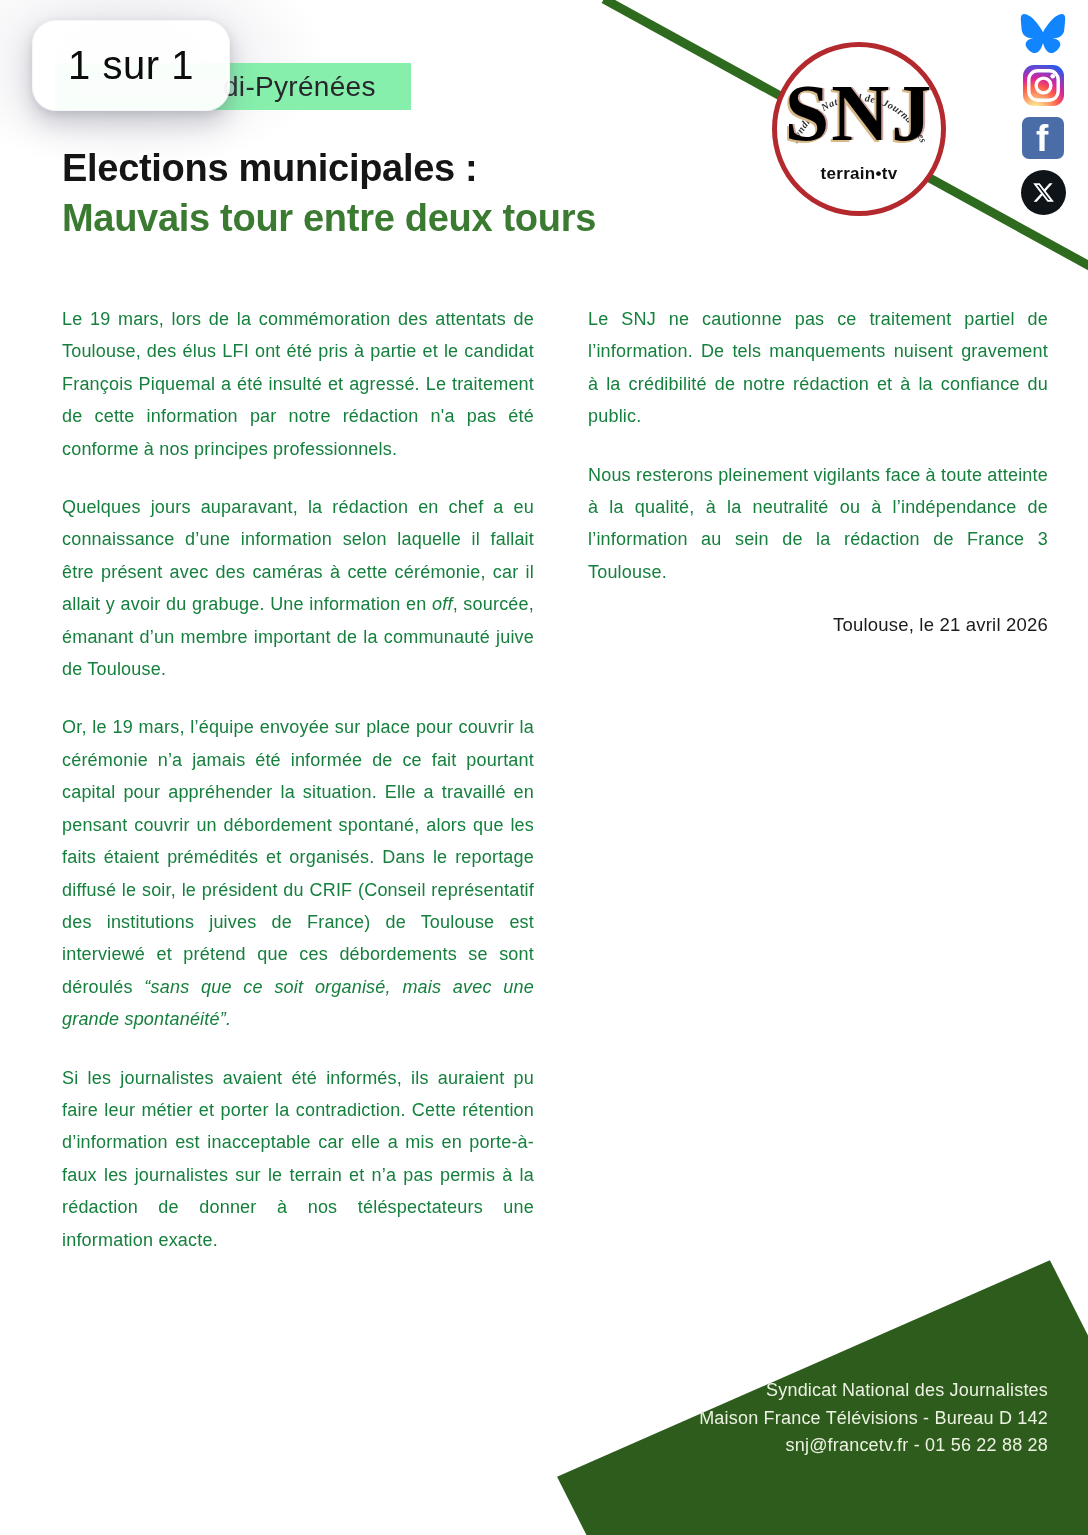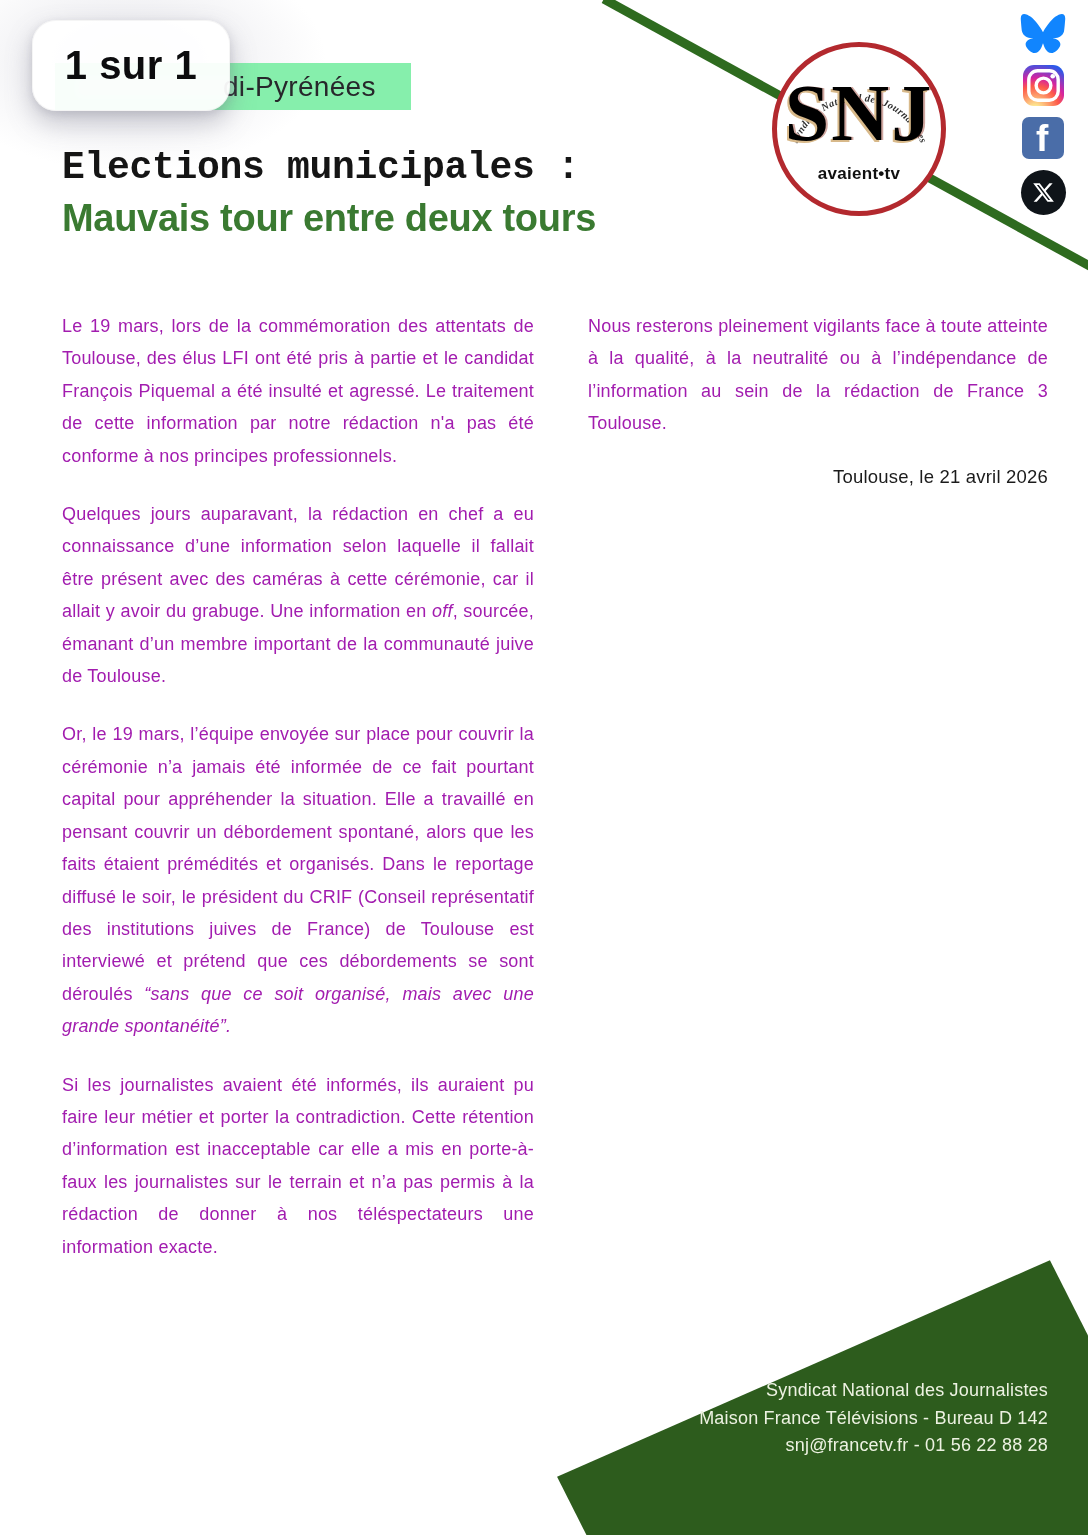--- a/index.html
+++ b/index.html
@@ -13,21 +13,21 @@
   
   .region-band{position:absolute;left:55px;top:63px;width:356px;height:47px;background:#86efac;z-index:3;}
   .region-band .label{position:absolute;left:168px;top:0;line-height:47px;font-size:28px;
         letter-spacing:.3px;color:#27272b;white-space:nowrap;}
   .ghost{position:absolute;left:22px;top:15px;width:155px;height:19px;background:#c6c6cf;
         border-radius:4px;filter:blur(3px);opacity:.55;}
   
   .page-pill{position:absolute;left:32px;top:20px;width:196px;height:89px;background:rgba(255,255,255,.94);
         border-radius:24px;border:1px solid rgba(0,0,0,.04);z-index:4;display:flex;align-items:center;justify-content:center;
         box-shadow:0 12px 26px rgba(110,110,130,.35), 0 3px 8px rgba(110,110,130,.18);}
-  .page-pill .txt{font-size:40px;font-weight:bold;color:#0c0c0e;letter-spacing:.5px;}
+  .page-pill .txt{font-size:40px;font-weight:normal;color:#0c0c0e;letter-spacing:.5px;}
   
   .logo{position:absolute;left:772px;top:42px;width:164px;height:164px;border-radius:50%;
         background:#fff;border:5px solid #b3292e;z-index:3;}
   .logo svg.arc{position:absolute;left:0;top:0;}
   .logo .snj{position:absolute;left:0;right:0;top:24px;text-align:center;
         font-family:"Liberation Serif",serif;font-weight:bold;font-size:80px;line-height:84px;
         color:#000000;letter-spacing:2px;text-shadow:-2px 2px 0 #d8b98a, 2px 0 0 rgba(150,60,45,.45);}
   .logo .ftv{position:absolute;left:0;right:0;top:117px;text-align:center;font-weight:bold;
         font-size:17px;color:#101010;letter-spacing:.3px;}
   
@@ -36,27 +36,27 @@
   .icon-btn{display:flex;align-items:center;justify-content:center;cursor:pointer;}
   .ig{width:41px;height:41px;border-radius:11px;
         background:radial-gradient(circle at 30% 110%, #fdf497 0%, #fdf497 5%, #fd5949 45%, #d6249f 60%, #285AEB 90%);}
   .fb{width:42px;height:42px;border-radius:7px;background:#4a6da8;position:relative;overflow:hidden;}
   .fb span{position:absolute;left:14px;top:1px;font-size:37px;font-weight:bold;color:#fff;font-family:"Liberation Sans",sans-serif;}
   .x{width:45px;height:45px;border-radius:50%;background:#0f1419;}
   
   .title{position:absolute;left:62px;top:146px;z-index:4;font-weight:bold;font-size:38px;
         letter-spacing:-.3px;line-height:44px;}
   .title .l2{margin-top:6px;color:#3a7a31;}
-  .title .l1{color:#151515;font-family:Liberation Mono, monospace;}
+  .title .l1{color:#151515;}
   
   .col{position:absolute;top:295px;z-index:2;}
   .col-left{left:62px;width:472px;}
   .col-right{left:588px;width:460px;}
   .para{font-size:18px;line-height:32.4px;letter-spacing:.2px;text-align:justify;
-        color:#a21caf;margin:15px 0 26px 0;}
+        color:#15803d;margin:8px 0 26px 0;}
   .date{font-size:18.5px;color:#1b1b1b;text-align:right;margin-top:12px;letter-spacing:.2px;}
   
   .footer-shape{position:absolute;left:0;top:0;width:1088px;height:1535px;background:#2d5c1d;
         clip-path:polygon(96.5% 82.1%, 100% 87%, 100% 100%, 53.9% 100%, 51.2% 96.2%);z-index:3;}
   .footer-text{position:absolute;right:40px;top:1377px;text-align:right;z-index:4;color:#edf2e2;}
   .footer-text .footer-line{margin:0;font-size:18px;line-height:27.5px;letter-spacing:.2px;}
 </style>
 </head>
 <body>
 
@@ -78,21 +78,21 @@
   <div class="logo">
     <svg class="arc" width="164" height="164" viewBox="0 0 164 164">
       <defs>
           <path id="arcPath" d="M 18 104 A 66 66 0 0 1 146 104" fill="none"></path>
         </defs>
       <text font-size="10.2" letter-spacing="0.4" fill="#2f2f2f" font-family="Liberation Serif, serif" font-style="italic" font-weight="bold">
         <textPath href="#arcPath" startOffset="50%" text-anchor="middle">Syndicat National des Journalistes</textPath>
       </text>
     </svg>
     <div class="snj">SNJ</div>
-    <div class="ftv">avaient•tv</div>
+    <div class="ftv">terrain•tv</div>
   </div>
 
   <div class="social">
     <div class="icon-btn">
       <svg width="46" height="41" viewBox="0 0 600 530">
         <path fill="#1185fe" d="M135.72 44.03C202.216 93.951 273.74 195.17 300 249.49c26.262-54.316 97.782-155.54 164.28-205.46C512.26 8.009 590-19.862 590 68.825c0 17.712-10.155 148.79-16.111 170.07-20.703 73.984-96.144 92.854-163.25 81.433 117.3 19.964 147.14 86.092 82.697 152.22-122.39 125.59-175.91-31.511-189.63-71.766-2.514-7.38-3.69-10.832-3.708-7.896-.017-2.936-1.193.516-3.707 7.896-13.714 40.255-67.233 197.36-189.63 71.766-64.444-66.128-34.605-132.26 82.697-152.22-67.108 11.421-142.55-7.449-163.25-81.433C20.15 217.613 9.997 86.535 9.997 68.825c0-88.687 77.742-60.816 125.72-24.795z"></path>
       </svg>
     </div>
     <div class="icon-btn ig">
       <svg width="41" height="41" viewBox="0 0 24 24">
@@ -120,20 +120,21 @@
     <div>
         <p class="para"><span>Le 19 mars, lors de la commémoration des attentats de Toulouse, des élus LFI ont été pris à partie et le candidat François Piquemal a été insulté et agressé. Le traitement de cette information par notre rédaction n'a pas été conforme à nos principes professionnels.</span></p>
         <p class="para"><span>Quelques jours auparavant, la rédaction en chef a eu connaissance d’une information selon laquelle il fallait être présent avec des caméras à cette cérémonie, car il allait y avoir du grabuge. Une information en </span><span style="font-style: italic;">off</span><span>, sourcée, émanant d’un membre important de la communauté juive de Toulouse.</span></p>
         <p class="para"><span>Or, le 19 mars, l’équipe envoyée sur place pour couvrir la cérémonie n’a jamais été informée de ce fait pourtant capital pour appréhender la situation. Elle a travaillé en pensant couvrir un débordement spontané, alors que les faits étaient prémédités et organisés. Dans le reportage diffusé le soir, le président du CRIF (Conseil représentatif des institutions juives de France) de Toulouse est interviewé et prétend que ces débordements se sont déroulés </span><span style="font-style: italic;">“sans que ce soit organisé, mais avec une grande spontanéité”.</span></p>
         <p class="para"><span>Si les journalistes avaient été informés, ils auraient pu faire leur métier et porter la contradiction. Cette rétention d’information est inacceptable car elle a mis en porte-à-faux les journalistes sur le terrain et n’a pas permis à la rédaction de donner à nos téléspectateurs une information exacte.</span></p>
       </div>
   </div>
 
   <div class="col col-right">
     <div>
+        <p class="para"><span>Le SNJ ne cautionne pas ce traitement partiel de l’information. De tels manquements nuisent gravement à la crédibilité de notre rédaction et à la confiance du public.</span></p>
         <p class="para"><span>Nous resterons pleinement vigilants face à toute atteinte à la qualité, à la neutralité ou à l’indépendance de l’information au sein de la rédaction de France 3 Toulouse.</span></p>
       </div>
     <div class="date">Toulouse, le 21 avril 2026</div>
   </div>
 
   <div class="footer-shape"></div>
   <div class="footer-text">
     <div>
         <p class="footer-line">Syndicat National des Journalistes</p>
         <p class="footer-line">Maison France Télévisions - Bureau D 142</p>

